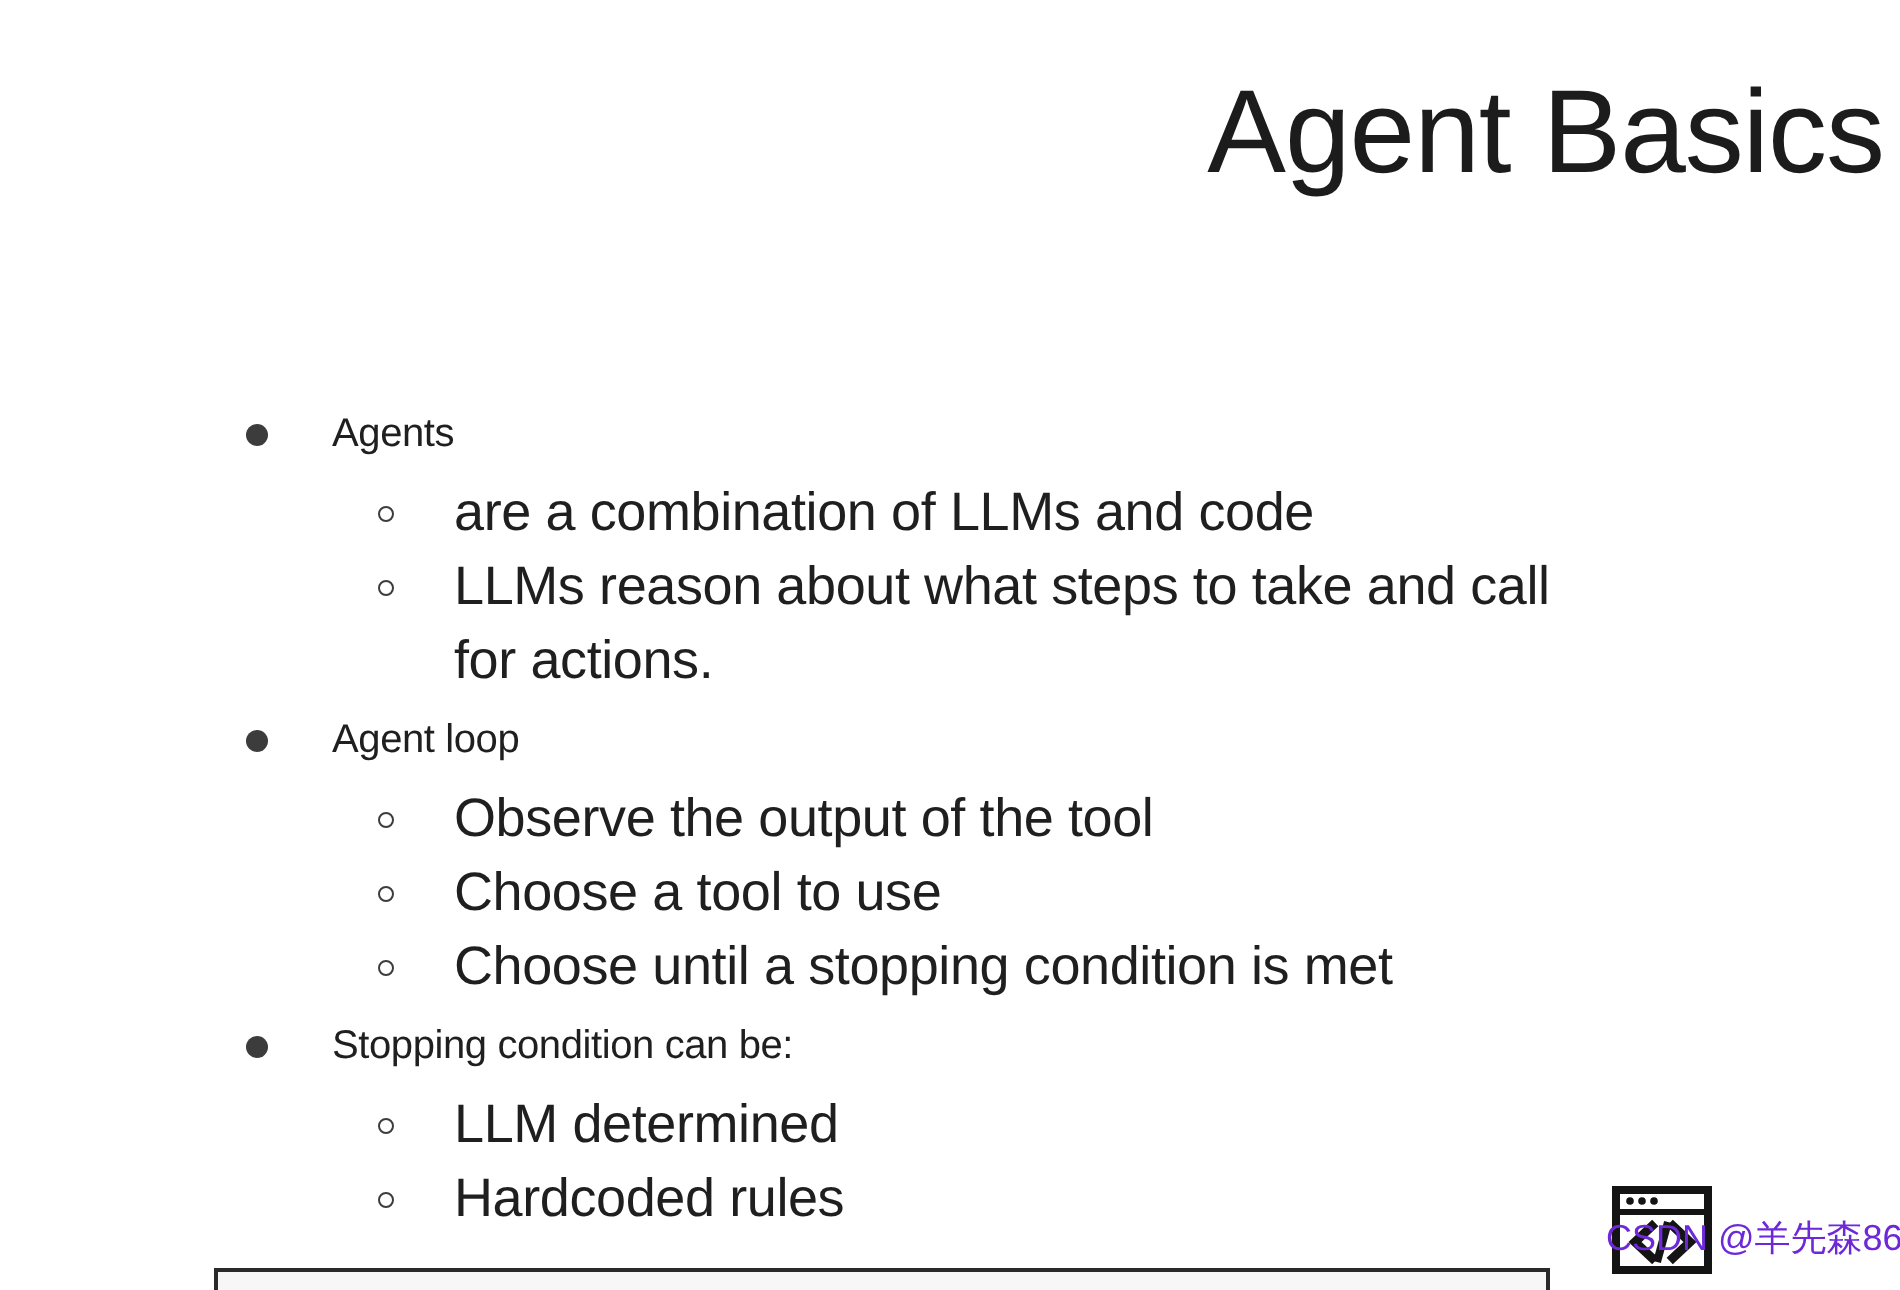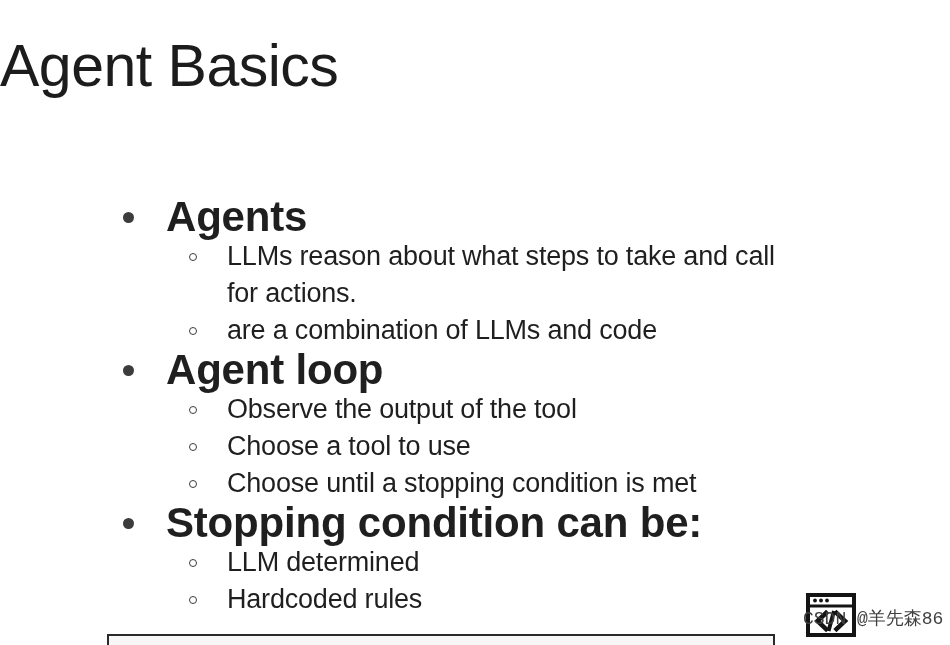--- a/index.html
+++ b/index.html
@@ -18,44 +18,44 @@
     background: #ffffff;
     overflow: hidden;
   }
 
   
   .slide-title {
     position: absolute;
     left: 0;
     top: 36px;
     width: 942px;
-    text-align: left;
+    text-align: right;
     font-size: 59px;
     line-height: 1.05;
     font-weight: 500;
     letter-spacing: -0.5px;
     color: #1c1c1c;
     font-family: "Liberation Sans", sans-serif;
   }
 
   
   .body-list {
     position: absolute;
     left: 112px;
     top: 196px;
     width: 800px;
   }
 
   .lvl1 {
     position: relative;
     padding-left: 54px;
-    font-size: 42px;
+    font-size: 20px;
     line-height: 42px;
     color: #1f1f1f;
-    font-weight: 700;
+    font-weight: 400;
     letter-spacing: -0.2px;
   }
   .lvl1 > .marker {
     position: absolute;
     left: 11px;
     top: 16px;
     width: 11px;
     height: 11px;
     border-radius: 50%;
     background: #3c3c3c;
@@ -108,50 +108,50 @@
   }
   .code-icon svg { display: block; }
 
   
   .watermark {
     position: absolute;
     left: 803px;
     top: 608px;
     font-size: 18px;
     line-height: 22px;
-    color: #404040;
+    color: #6d28d9;
     white-space: nowrap;
-    font-family: Liberation Mono, monospace;
+    font-family: Liberation Sans, sans-serif;
     letter-spacing: 0px;
     pointer-events: none;
   }
 </style>
 </head>
 <body>
 
 <div class="slide">
 
   <div class="slide-title">Agent Basics</div>
 
   <div class="body-list">
 
     <div class="lvl1">
       <span class="marker"></span>
       <span>Agents</span>
     </div>
 
     <div class="lvl2">
       <span class="marker"></span>
+      <span>are a combination of LLMs and code</span>
+    </div>
+
+    <div class="lvl2">
+      <span class="marker"></span>
       <span>LLMs reason about what steps to take and call</span>
       <span class="wrap-line">for actions.</span>
-    </div>
-
-    <div class="lvl2">
-      <span class="marker"></span>
-      <span>are a combination of LLMs and code</span>
     </div>
 
     <div class="lvl1">
       <span class="marker"></span>
       <span>Agent loop</span>
     </div>
 
     <div class="lvl2">
       <span class="marker"></span>
       <span>Observe the output of the tool</span>

